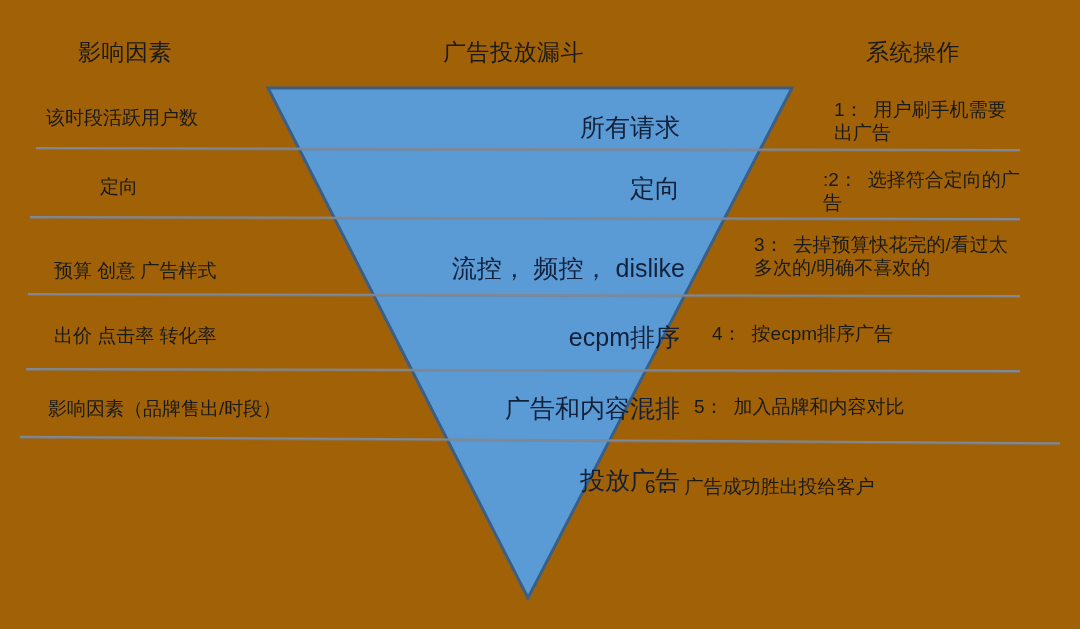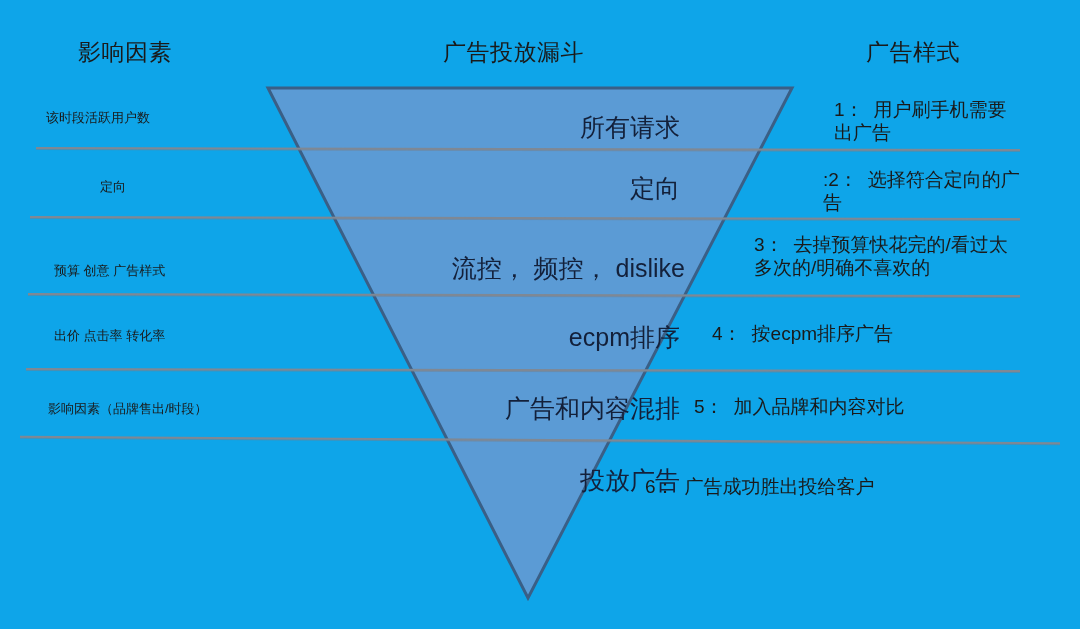--- a/index.html
+++ b/index.html
@@ -8,21 +8,21 @@
     background: #ffffff;
   }
   body {
     font-family: "Liberation Sans", "DejaVu Sans", sans-serif;
     color: #1a1a1a;
   }
   #canvas {
     position: relative;
     width: 1080px;
     height: 629px;
-    background: #0ea5e9;
+    background: #a16207;
     overflow: hidden;
   }
 
   
   .col-header {
     position: absolute;
     font-size: 23px;
     color: #1a1a1a;
     white-space: nowrap;
     letter-spacing: 0.5px;
@@ -45,21 +45,21 @@
   .divider {
     position: absolute;
     height: 2px;
     background: #7f8894;
     box-shadow: 0 1px 0 rgba(120,128,138,0.55);
   }
 
   
   .left-text {
     position: absolute;
-    font-size: 13px;
+    font-size: 19px;
     line-height: 28px;
     color: #1a1a1a;
     white-space: nowrap;
   }
   .center-text {
     position: absolute;
     font-size: 25px;
     line-height: 30px;
     color: #13203a;
     white-space: nowrap;
@@ -75,21 +75,21 @@
     margin-right: 10px;
   }
 </style>
 </head>
 <body>
 
 <div id="canvas">
 
   <div class="col-header" id="hdr-left">影响因素</div>
   <div class="col-header" id="hdr-center">广告投放漏斗</div>
-  <div class="col-header" id="hdr-right">广告样式</div>
+  <div class="col-header" id="hdr-right">系统操作</div>
 
   <svg id="funnel-svg" viewBox="0 0 1080 629">
     <polygon points="268,88 792,88 528,598" fill="#5B9BD5" stroke="#3A5F86" stroke-width="3" stroke-linejoin="miter"></polygon>
   </svg>
 
   <div class="divider" style="left:36px; top:148px; width:984px; transform:rotate(0.12deg);"></div>
   <div class="divider" style="left:30px; top:217px; width:990px; transform:rotate(0.12deg);"></div>
   <div class="divider" style="left:28px; top:294px; width:992px; transform:rotate(0.12deg);"></div>
   <div class="divider" style="left:26px; top:369px; width:994px; transform:rotate(0.12deg);"></div>
   <div class="divider" style="left:20px; top:439px; width:1040px; transform:rotate(0.35deg);"></div>

